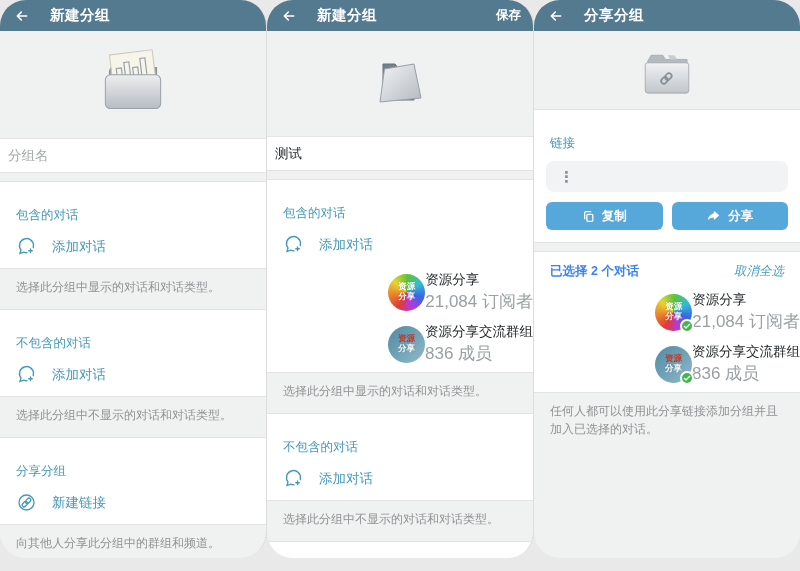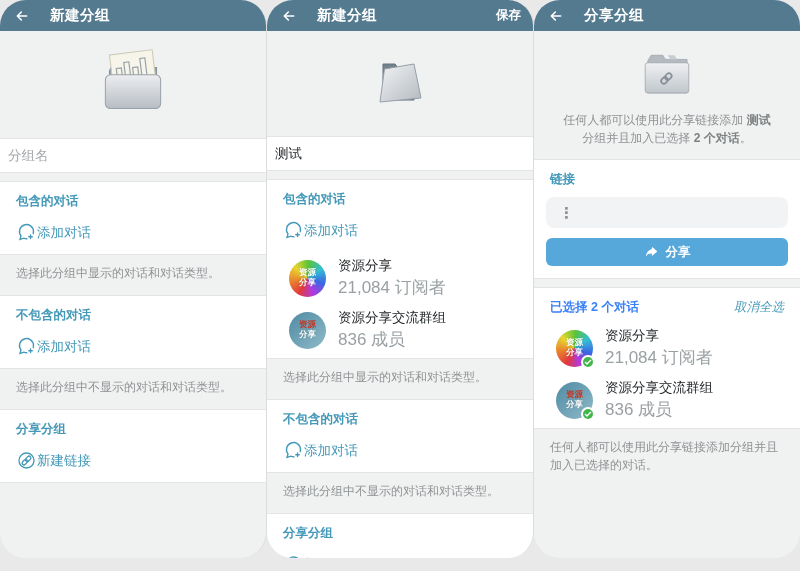--- a/index.html
+++ b/index.html
@@ -15,27 +15,27 @@
   .hsave { color:#fff; font-weight:bold; font-size:12.5px; cursor:pointer; }
 
   .folder-wrap { display:flex; justify-content:center; align-items:center; padding:9px 0 10px; }
 
   .white { background:#fff; border-top:1px solid #e4e4e4; border-bottom:1px solid #e4e4e4; }
   .name-row { height:35px; display:flex; align-items:center; padding:0 8px; font-size:13.5px; }
   .placeholder { color:#a3a7aa; }
   .name-value { color:#24282b; }
   .gap8 { height:8px; }
 
-  .sec-title { color:#4599b8; font-weight:bold; font-size:12.5px; padding:11px 16px 5px; }
-  .add-row { display:flex; align-items:center; padding:7px 16px 11px; color:#4599b8; font-size:13.5px; cursor:pointer; }
+  .sec-title { color:#4599b8; font-weight:normal; font-size:12.5px; padding:11px 16px 5px;margin-top:14px; }
+  .add-row { display:flex; align-items:center; gap:15px; padding:7px 16px 11px; color:#4599b8; font-size:13.5px; cursor:pointer; }
   .hint { color:#8f9294; font-size:12px; line-height:1.5; padding:9px 16px 13px; }
   .hint.center { text-align:center; padding:2px 26px 12px; }
   .hint .b { font-weight:bold; color:#7c8082; }
 
-  .chat-row { display:flex; align-items:center; gap:12px; padding:5px 22px; cursor:pointer; }
+  .chat-row { display:flex; align-items:center; gap:0; padding:5px 0; cursor:pointer;justify-content:flex-end; }
   .avatar { width:37px; height:37px; border-radius:50%; position:relative; flex:0 0 37px;
             display:flex; flex-direction:column; align-items:center; justify-content:center;
             font-size:8.5px; font-weight:bold; color:#fff; line-height:1.15; text-shadow:0 0 2px rgba(0,0,0,.25); }
   .avatar.rainbow { background:conic-gradient(from 210deg,#e23a3a,#e8842e,#e8d52e,#58c43a,#35bdd6,#3a66e2,#b03ae2,#e23a3a); }
   .avatar.teal { background:linear-gradient(135deg,#4f8ba3,#8fbac9); }
   .avatar.teal .l1 { color:#c0392b; text-shadow:none; }
   .chat-text { display:flex; flex-direction:column; gap:1px; }
   .chat-title { font-size:13.5px; color:#24282b; font-weight:normal; }
   .chat-sub { font-size:17px; color:#9aa0a3; }
   .badge { position:absolute; right:-2px; bottom:-2px; width:14px; height:14px; border-radius:50%;
@@ -126,20 +126,21 @@
         <svg width="21" height="21" viewBox="0 0 24 24" fill="none" stroke="#4599b8" stroke-width="1.5">
             <circle cx="12" cy="12" r="8.6"></circle>
             <g transform="rotate(-45 12 12)">
               <rect x="5.8" y="9.9" width="7" height="4.2" rx="2.1"></rect>
               <rect x="11.2" y="9.9" width="7" height="4.2" rx="2.1"></rect>
             </g>
           </svg>
         <span>新建链接</span>
       </div>
     </div>
+    <div class="hint">向其他人分享此分组中的群组和频道。</div>
   </div>
 
   <div class="panel">
     <div class="header">
       <span class="back">
         <svg width="16" height="16" viewBox="0 0 24 24" fill="none" stroke="#fff" stroke-width="2.4" stroke-linecap="round" stroke-linejoin="round">
             <path d="M19 12H5M11 18l-6-6 6-6"></path>
           </svg>
       </span>
       <span class="htitle">新建分组</span>
@@ -247,30 +248,34 @@
           </defs>
         <path d="M20 26 l4 -7 h14 l3 5 h26 v40 h-47 z" fill="#b4bac0" stroke="#a3aab0"></path>
         <path d="M44 19 l3 5 h8 l-3 -5 z" fill="#c8cdd2"></path>
         <rect x="17" y="28" width="52" height="36" rx="3" fill="url(#fg3)" stroke="#a0a7ad"></rect>
         <g stroke="#878f96" stroke-width="2" fill="none" transform="rotate(-45 43 46)">
             <rect x="34.5" y="42.8" width="8.5" height="6.4" rx="3.2"></rect>
             <rect x="41" y="42.8" width="8.5" height="6.4" rx="3.2"></rect>
           </g>
       </svg>
     </div>
-    <div class="hint center">
-      <span>任何人都可以使用此分享链接添加 </span><span class="b">测试</span><span> 分组并且加入已选择 </span><span class="b">2 个对话</span><span>。</span>
-    </div>
 
     <div class="white">
       <div class="sec-title">链接</div>
       <div class="link-pill">
         <span class="dots"><span>⋮</span></span>
       </div>
       <div class="btn-row">
+        <div class="btn">
+          <svg width="13" height="13" viewBox="0 0 24 24" fill="none" stroke="#fff" stroke-width="2.4" stroke-linecap="round" stroke-linejoin="round">
+              <rect x="9" y="8" width="11" height="13" rx="2"></rect>
+              <path d="M5 16V5a2 2 0 0 1 2-2h9"></path>
+            </svg>
+          <span>复制</span>
+        </div>
         <div class="btn">
           <svg width="15" height="13" viewBox="0 0 24 24" fill="#fff">
               <path d="M12.5 6V3c0-.8.9-1.2 1.5-.7l8 7c.5.4.5 1 0 1.4l-8 7c-.6.5-1.5.1-1.5-.7v-3C7.6 14 4.2 15.7 1.7 19c.4-6.4 4.9-11.6 10.8-13z"></path>
             </svg>
           <span>分享</span>
         </div>
       </div>
     </div>
     <div class="gap8"></div>
 

